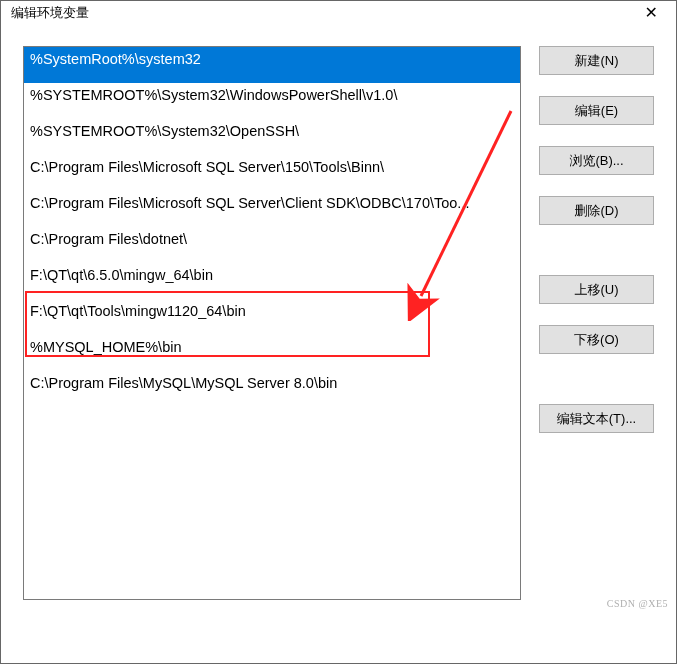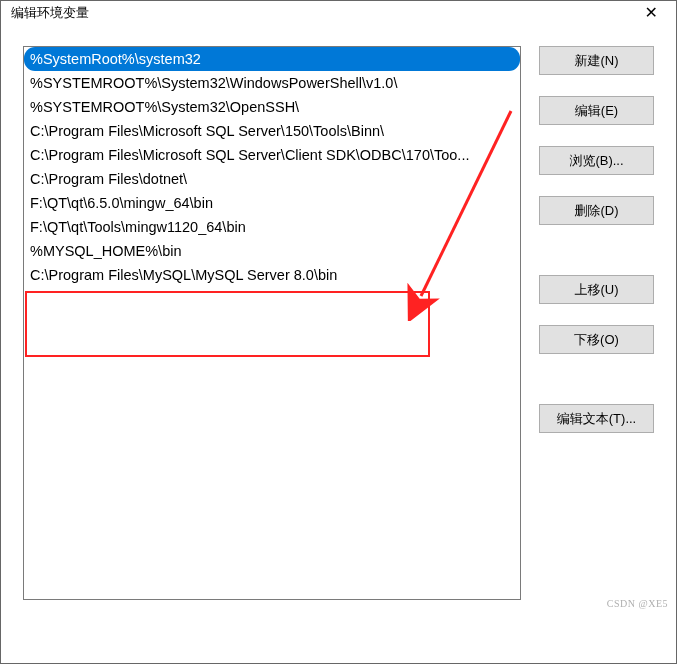--- a/index.html
+++ b/index.html
@@ -45,27 +45,26 @@
   flex: 1;
   border: 1px solid #7a7a7a;
   background: #fff;
   height: 554px;
   overflow: hidden;
   position: relative;
 }
 .list-item {
   font-size: 14.5px;
   font-family: "Segoe UI", "Microsoft YaHei", sans-serif;
-  padding: 3px 6px 3px 6px;
+  padding: 3px 6px 15px 6px;
   line-height: 18px;
   white-space: nowrap;
   overflow: hidden;
   text-overflow: ellipsis;
   cursor: default;
-  border-radius: 11px;
 }
 .list-item.selected {
   background: #0078d7;
   color: #fff;
 }
 .highlight-box {
   position: absolute;
   border: 2px solid #ff2222;
   pointer-events: none;
   left: 1px;

